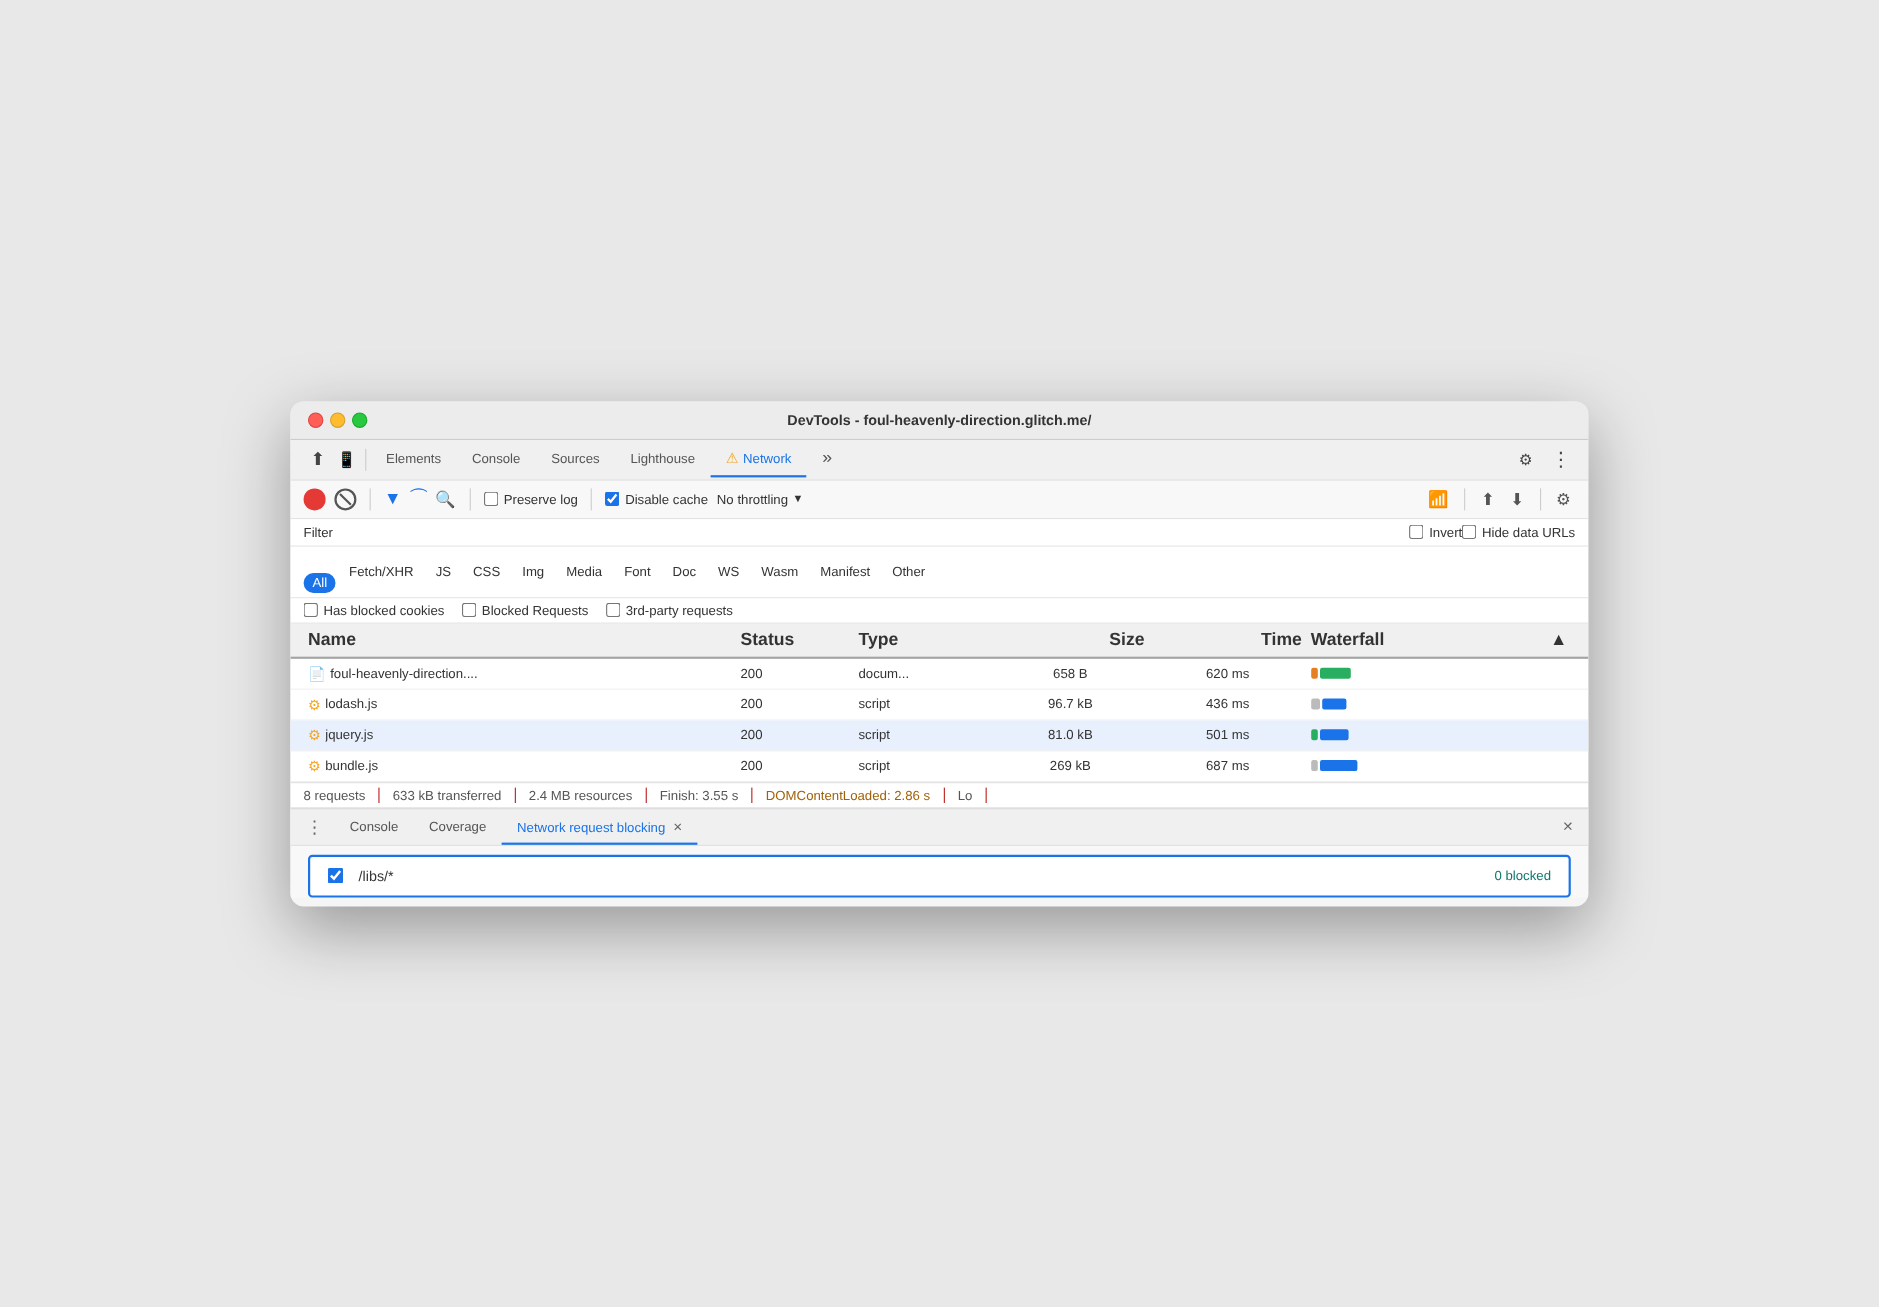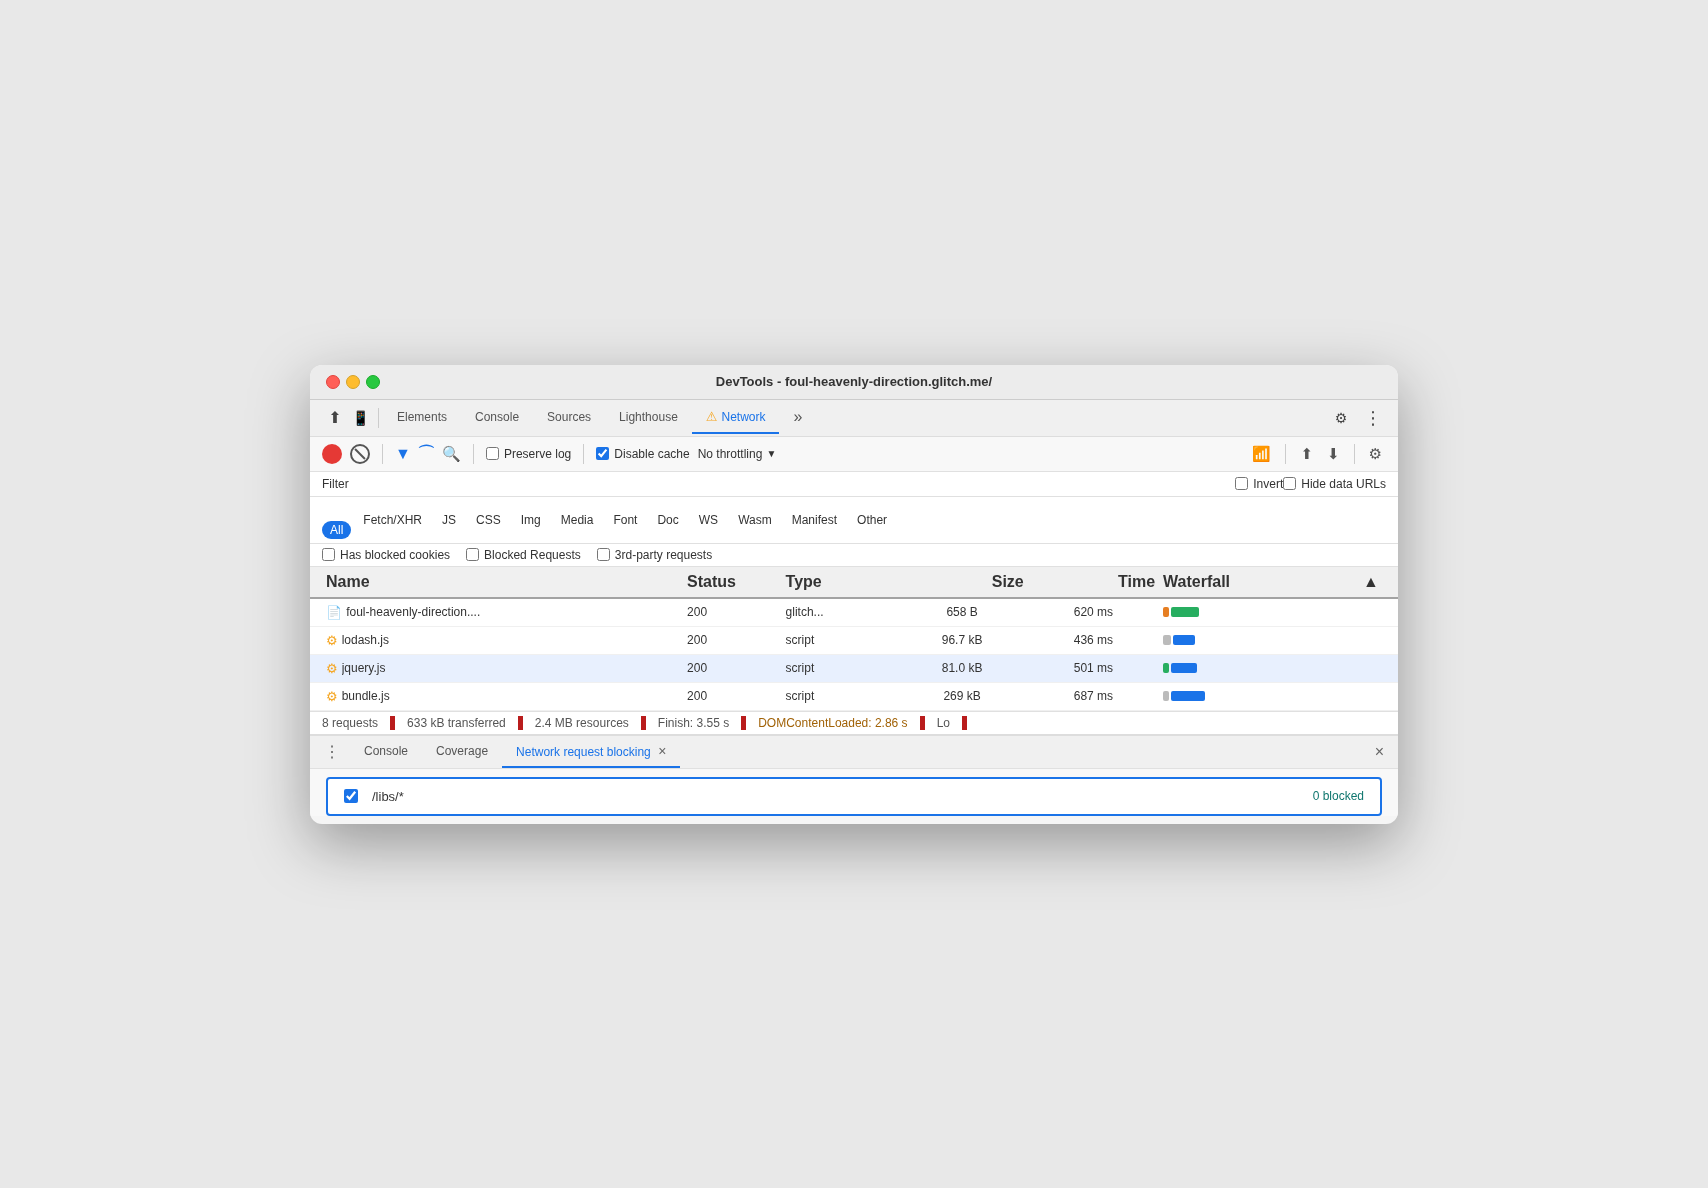--- a/index.html
+++ b/index.html
@@ -5,21 +5,21 @@
     * { box-sizing: border-box; margin: 0; padding: 0; }
     body {
       background: #e8e8e8;
       display: flex;
       justify-content: center;
       align-items: center;
       min-height: 100vh;
       font-family: -apple-system, BlinkMacSystemFont, 'Segoe UI', sans-serif;
     }
     .window {
-      width: 1088px;
+      width: 1180px;
       background: #f5f5f5;
       border-radius: 12px;
       box-shadow: 0 20px 60px rgba(0,0,0,0.35);
       overflow: hidden;
     }
     .titlebar {
       background: #ececec;
       border-bottom: 1px solid #ccc;
       padding: 10px 16px;
       display: flex;
@@ -249,21 +249,21 @@
       padding: 4px 12px;
       display: flex;
       align-items: center;
       gap: 0;
       font-size: 12px;
       color: #555;
       overflow: hidden;
     }
     .status-item {
       padding: 0 12px;
-      border-right: 5px solid #b91c1c;
+      border-right: 1px solid #b91c1c;
       white-space: nowrap;
     }
     .status-item:first-child { padding-left: 0; }
     .status-item.blue { color: #a16207; font-weight: 400; }
     .bottom-panel {
       background: #f8f8f8;
       border-top: 2px solid #ddd;
     }
     .bottom-tabs {
       display: flex;
@@ -488,21 +488,21 @@
   </div>
 
   <div class="table-body">
 
     <div class="table-row">
       <div class="col name-cell">
         <span style="color:#1a73e8; margin-right:4px; font-size:13px;">📄</span>
         <span class="name-text">foul-heavenly-direction....</span>
       </div>
       <div class="col">200</div>
-      <div class="col">glitch...</div>
+      <div class="col">docum...</div>
       <div class="col col-right">658 B</div>
       <div class="col col-right">620 ms</div>
       <div class="col waterfall-cell">
         <span class="wf-bar" style="background:#e67e22; width:6px;"></span>
         <span class="wf-bar" style="background:#27ae60; width:28px;"></span>
       </div>
     </div>
 
     <div class="table-row">
       <div class="col name-cell">

